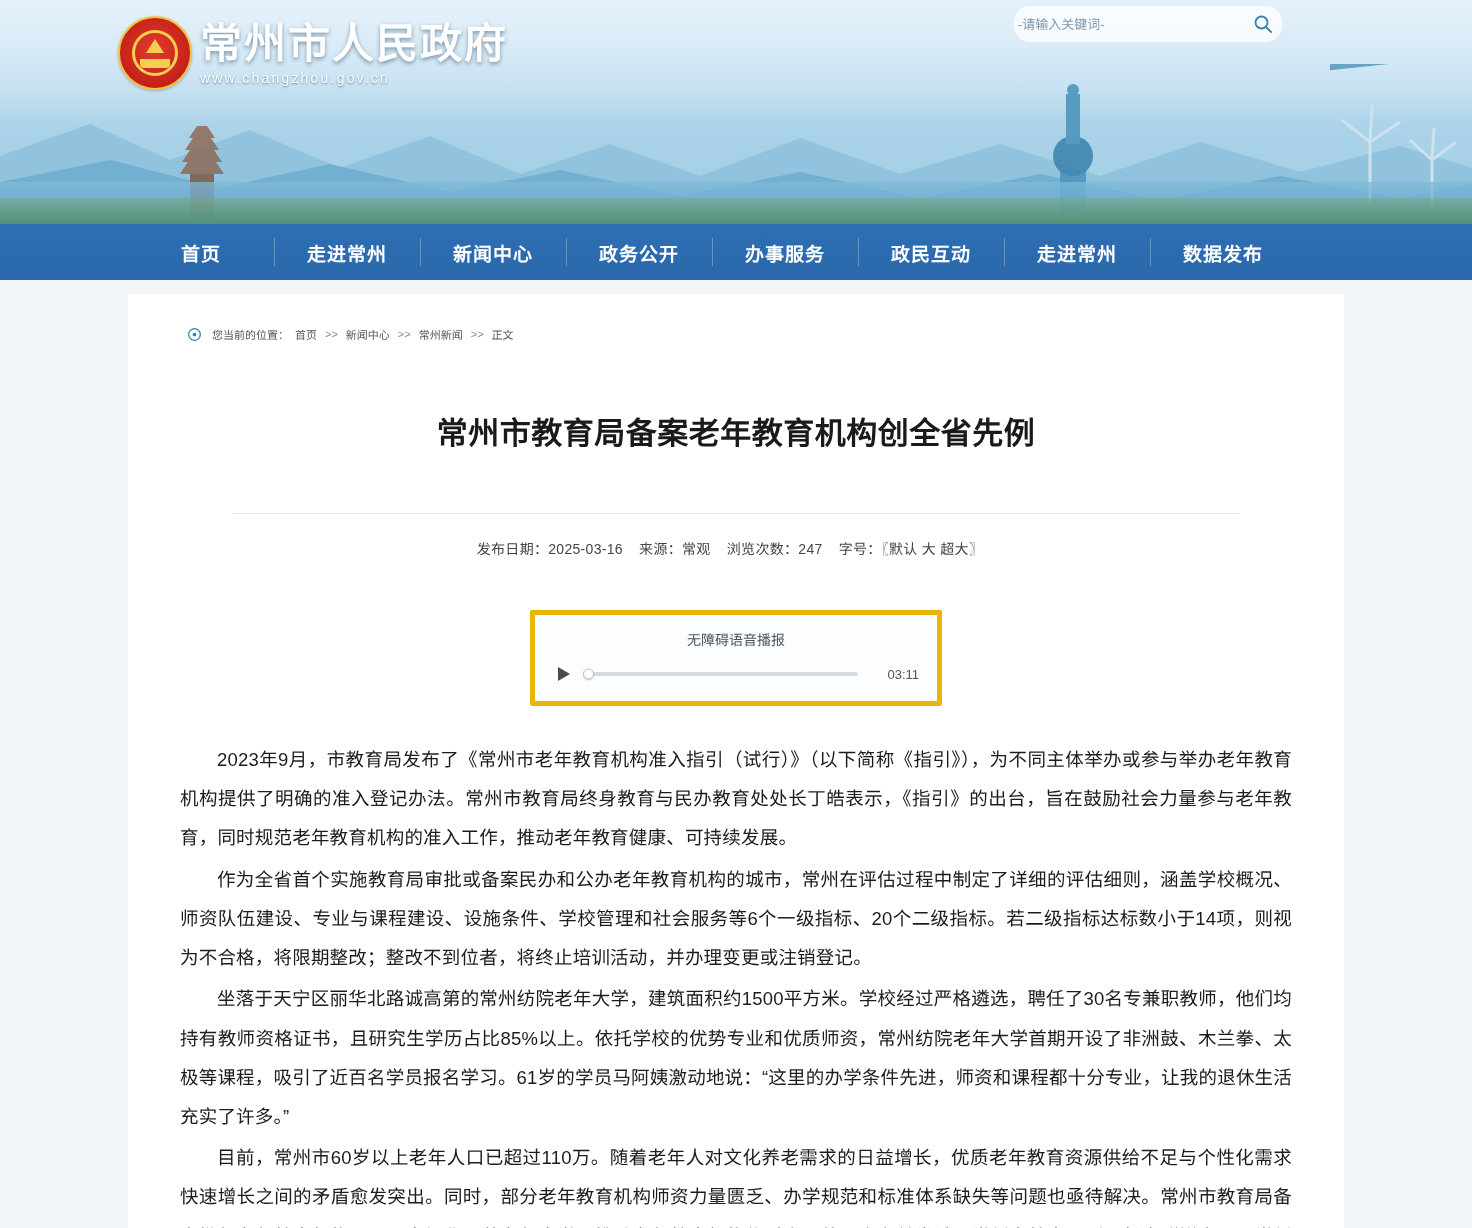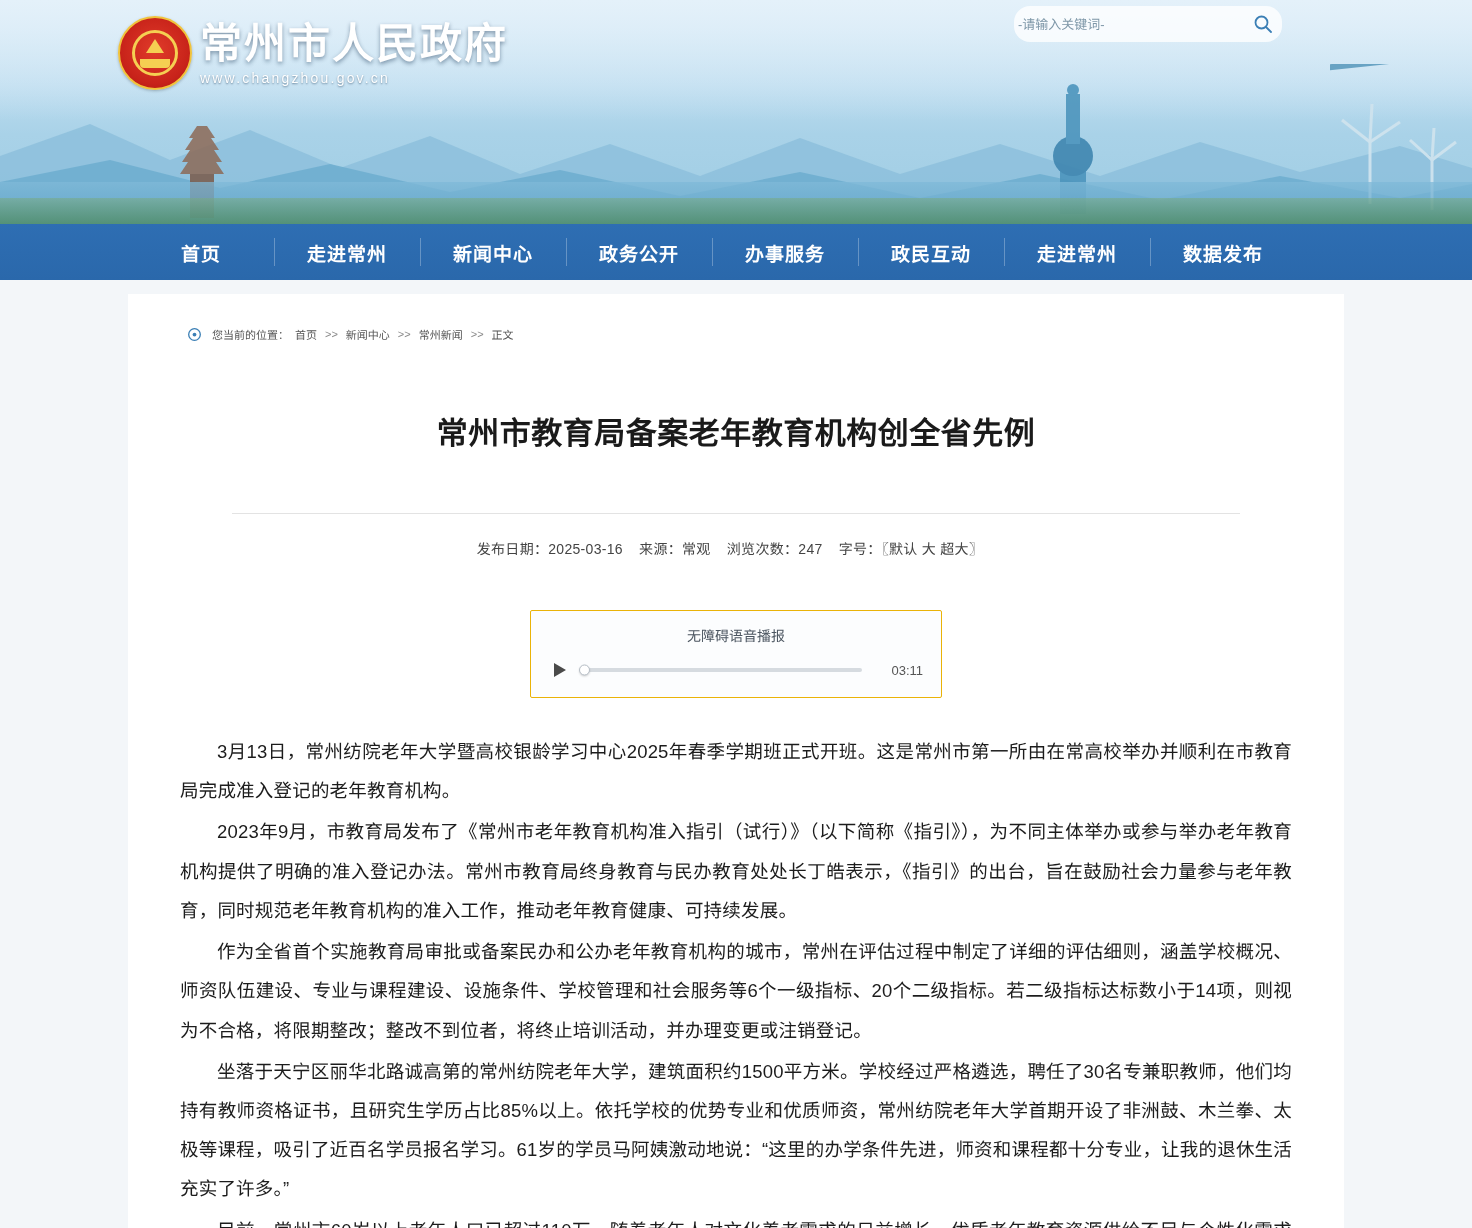--- a/index.html
+++ b/index.html
@@ -169,21 +169,21 @@
     margin-top: 24px;
     letter-spacing: .3px;
   }
   .meta .seg { margin-right: 12px; margin-top: 32px; }
   .meta .fs-opt { cursor: pointer; }
 
   
   .audio-wrap { display: flex; justify-content: center; margin-top: 52px; }
   .audio-box {
     width: 412px;
-    border: 1px solid #eab308;
+    border: 5px solid #eab308;
     background: #fcfdfe;
     padding: 14px 18px 16px 18px;
     border-radius: 2px;
   }
   .audio-label {
     text-align: center; font-size: 14px; color: #4b5560; margin-bottom: 14px;
   }
   .audio-controls { display: flex; align-items: center; gap: 10px; }
   .play-btn {
     width: 22px; height: 22px; flex: 0 0 22px;
@@ -342,21 +342,20 @@
             </span>
           <div class="track">
             <span class="knob"></span>
           </div>
           <span class="dur">03:11</span>
         </div>
       </div>
     </div>
 
     <div class="article-body">
-      <p>3月13日，常州纺院老年大学暨高校银龄学习中心2025年春季学期班正式开班。这是常州市第一所由在常高校举办并顺利在市教育局完成准入登记的老年教育机构。</p>
       <p>2023年9月，市教育局发布了《常州市老年教育机构准入指引（试行）》（以下简称《指引》），为不同主体举办或参与举办老年教育机构提供了明确的准入登记办法。常州市教育局终身教育与民办教育处处长丁皓表示，《指引》的出台，旨在鼓励社会力量参与老年教育，同时规范老年教育机构的准入工作，推动老年教育健康、可持续发展。</p>
       <p>作为全省首个实施教育局审批或备案民办和公办老年教育机构的城市，常州在评估过程中制定了详细的评估细则，涵盖学校概况、师资队伍建设、专业与课程建设、设施条件、学校管理和社会服务等6个一级指标、20个二级指标。若二级指标达标数小于14项，则视为不合格，将限期整改；整改不到位者，将终止培训活动，并办理变更或注销登记。</p>
       <p>坐落于天宁区丽华北路诚高第的常州纺院老年大学，建筑面积约1500平方米。学校经过严格遴选，聘任了30名专兼职教师，他们均持有教师资格证书，且研究生学历占比85%以上。依托学校的优势专业和优质师资，常州纺院老年大学首期开设了非洲鼓、木兰拳、太极等课程，吸引了近百名学员报名学习。61岁的学员马阿姨激动地说：“这里的办学条件先进，师资和课程都十分专业，让我的退休生活充实了许多。”</p>
       <p>目前，常州市60岁以上老年人口已超过110万。随着老年人对文化养老需求的日益增长，优质老年教育资源供给不足与个性化需求快速增长之间的矛盾愈发突出。同时，部分老年教育机构师资力量匮乏、办学规范和标准体系缺失等问题也亟待解决。常州市教育局备案批复老年教育机构，正是市场化运营老年大学、推动老年教育机构优质发展的一次有益尝试。常州市教育局副局长俞群祥表示，常州将坚持“政府主导，多元参与”的原则，不断提高办学成效，改变优质老年教育机构“一席难求”的局面，打造具有常州特色的老年教育发展新格局。</p>
     </div>
 
   </div>
 </div>
 
 </body></html>

